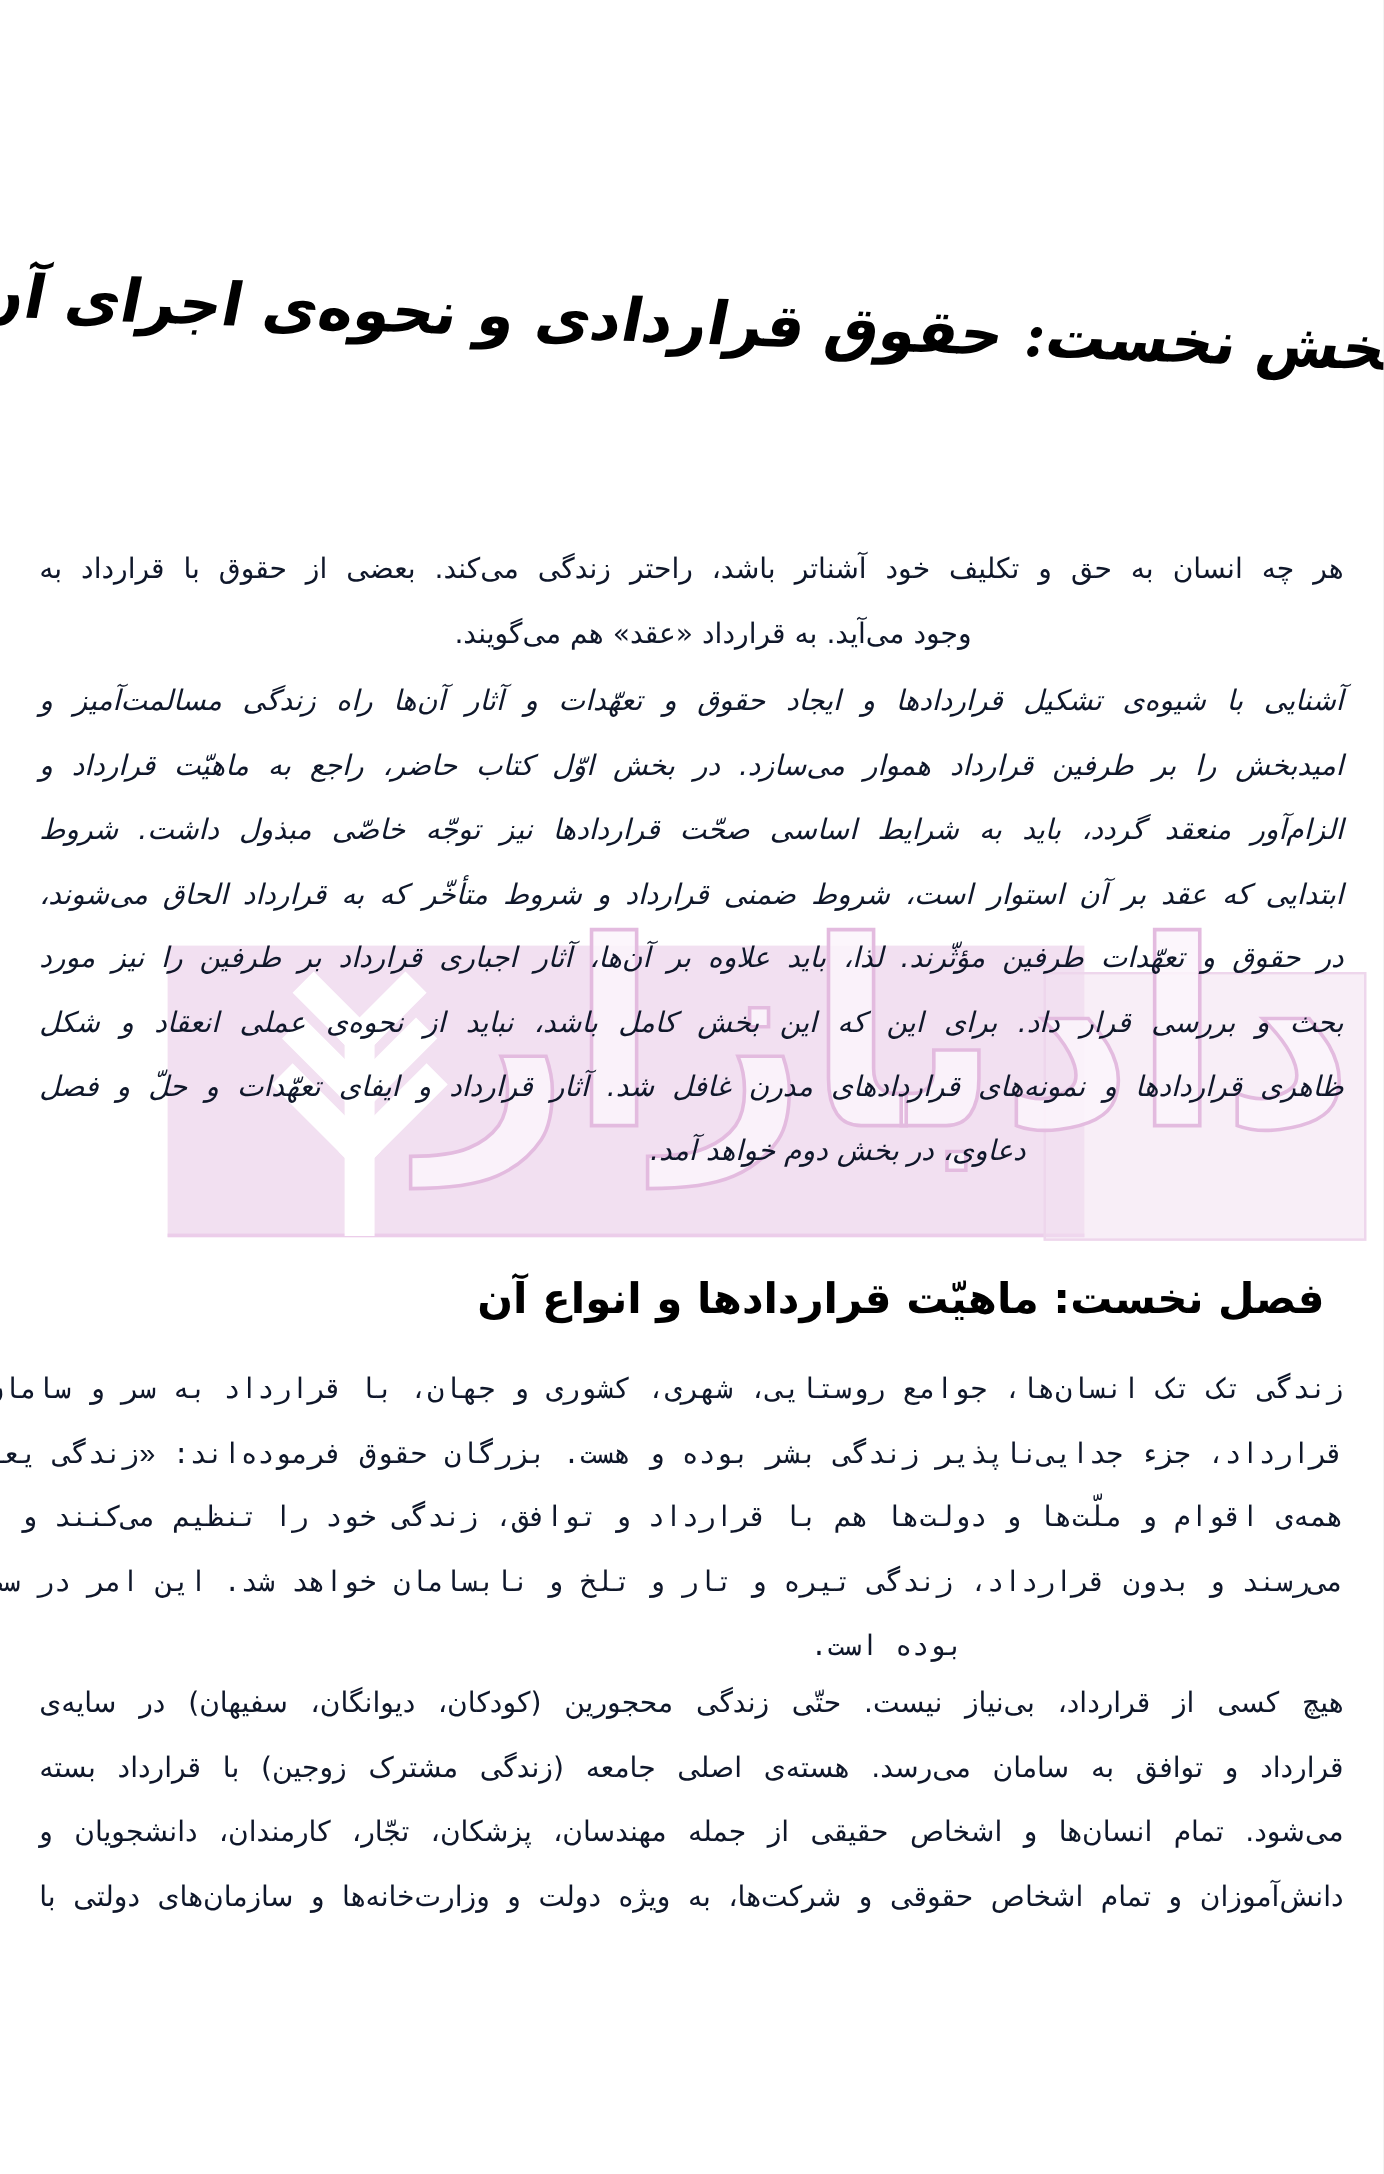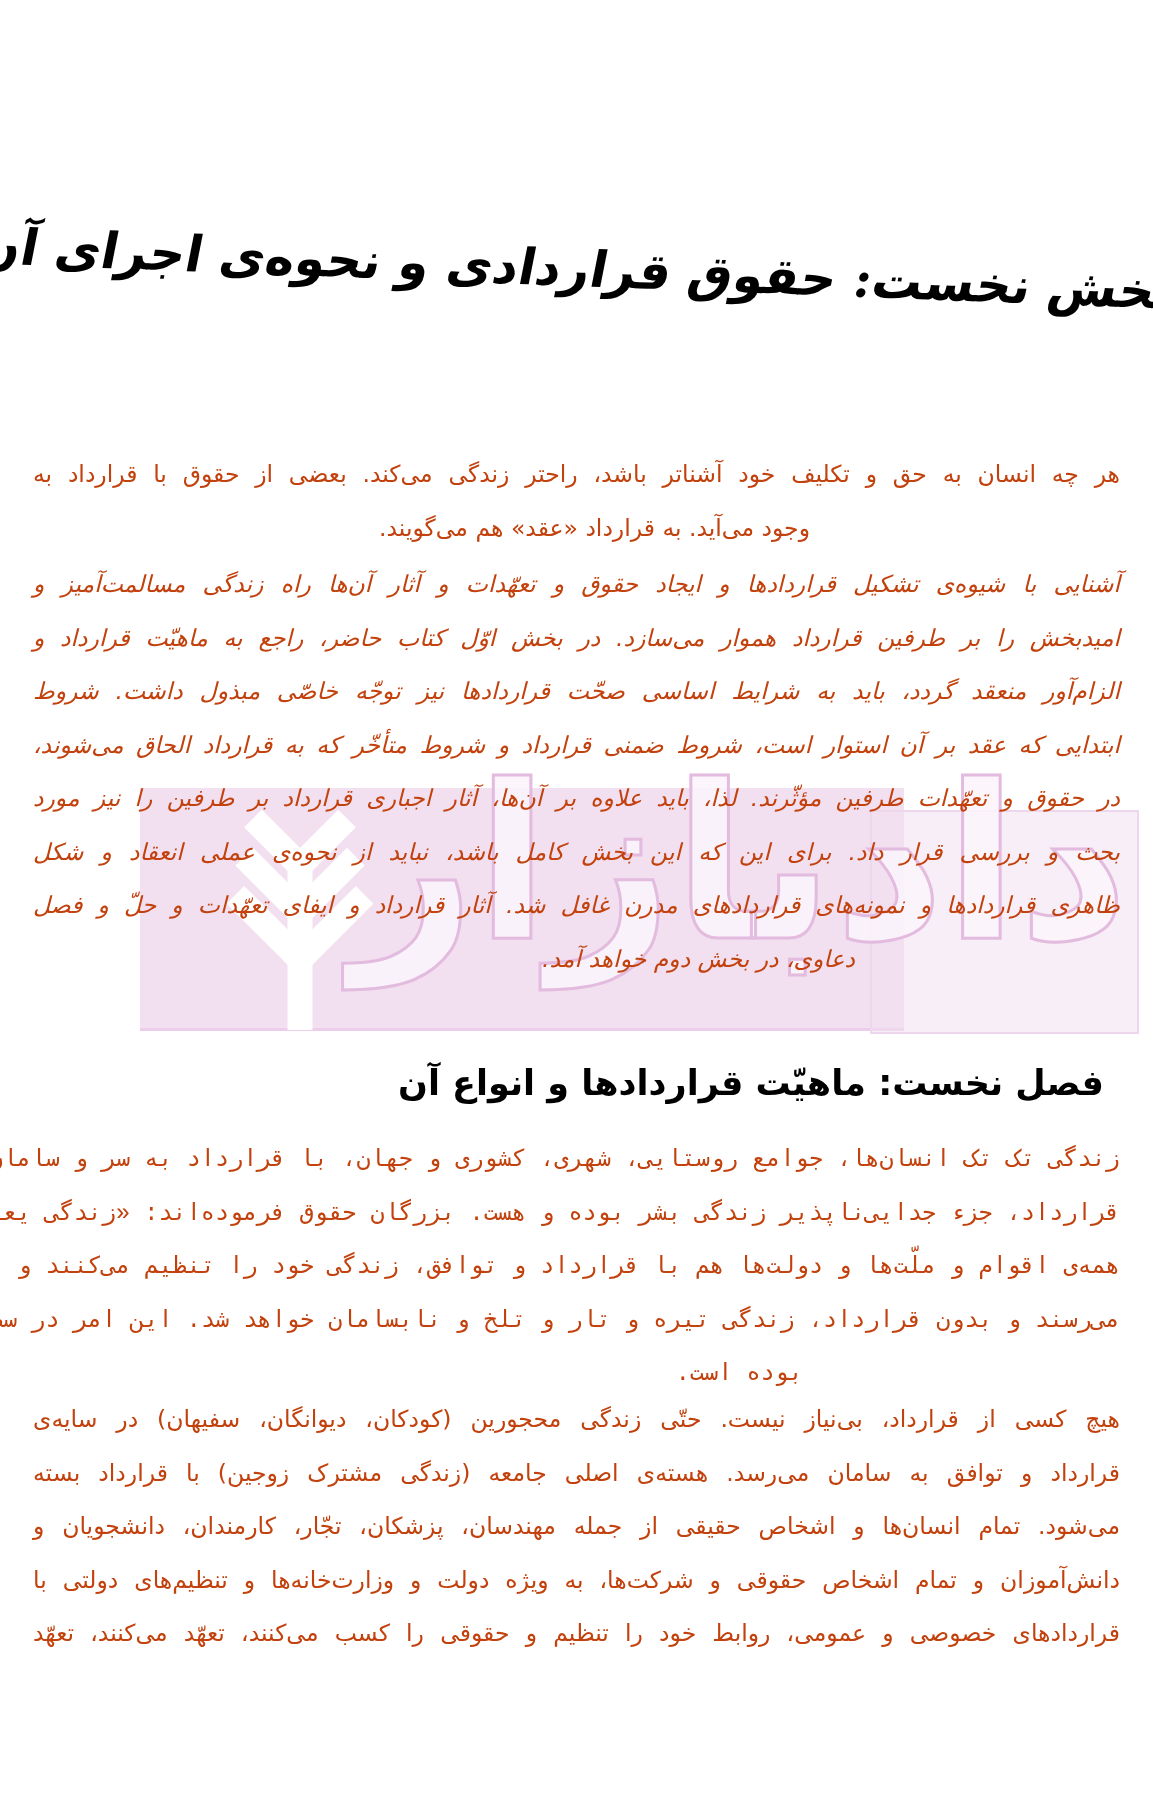--- a/index.html
+++ b/index.html
@@ -32,21 +32,21 @@
   
   .content{position:absolute;left:0;top:0;width:100%;height:100%;z-index:1;}
   .callig{
     position:absolute;left:30px;right:30px;top:168px;height:200px;
     display:flex;align-items:center;justify-content:center;
     font-family:"DejaVu Serif","DejaVu Sans",serif;
     font-size:50px;font-weight:bold;color:#000;
     white-space:nowrap;
     transform:rotate(2.2deg) skewX(-9deg);
   }
-  .para{position:absolute;right:33px;width:1087px;color:#c2410c;}
+  .para{position:absolute;right:33px;width:1087px;color:#0f172a;}
   .line{
     height:53.5px;line-height:53.5px;
     font-size:23.5px;
     text-align:justify;text-align-last:justify;
     white-space:nowrap;overflow:visible;
   }
   .line.last-short{text-align:right;text-align-last:right;white-space:nowrap;}
   .p1{top:448px;}
   .p2{top:558px;font-style:italic;}
   .p3{top:1133px;font-family:Liberation Mono, monospace;}
@@ -111,18 +111,17 @@
         <div class="line">قرارداد، جزء جدایی‌ناپذیر زندگی بشر بوده و هست. بزرگان حقوق فرموده‌اند: «زندگی یعنی قرارداد».</div>
         <div class="line">همه‌ی اقوام و ملّت‌ها و دولت‌ها هم با قرارداد و توافق، زندگی خود را تنظیم می‌کنند و به آرامش</div>
         <div class="line">می‌رسند و بدون قرارداد، زندگی تیره و تار و تلخ و نابسامان خواهد شد. این امر در سطح بین‌المللی نیز</div>
         <div class="line last-short">بوده است.</div>
       </div>
 
     <div class="para p4">
         <div class="line">هیچ کسی از قرارداد، بی‌نیاز نیست. حتّی زندگی محجورین (کودکان، دیوانگان، سفیهان) در سایه‌ی</div>
         <div class="line">قرارداد و توافق به سامان می‌رسد. هسته‌ی اصلی جامعه (زندگی مشترک زوجین) با قرارداد بسته</div>
         <div class="line">می‌شود. تمام انسان‌ها و اشخاص حقیقی از جمله مهندسان، پزشکان، تجّار، کارمندان، دانشجویان و</div>
-        <div class="line">دانش‌آموزان و تمام اشخاص حقوقی و شرکت‌ها، به ویژه دولت و وزارت‌خانه‌ها و تنظیم‌های دولتی با</div>
-        <div class="line">قراردادهای خصوصی و عمومی، روابط خود را تنظیم و حقوقی را کسب می‌کنند، تعهّد می‌کنند، تعهّد</div>
+        <div class="line">دانش‌آموزان و تمام اشخاص حقوقی و شرکت‌ها، به ویژه دولت و وزارت‌خانه‌ها و سازمان‌های دولتی با</div>
       </div>
 
   </div>
 </div>
 
 </body></html>

